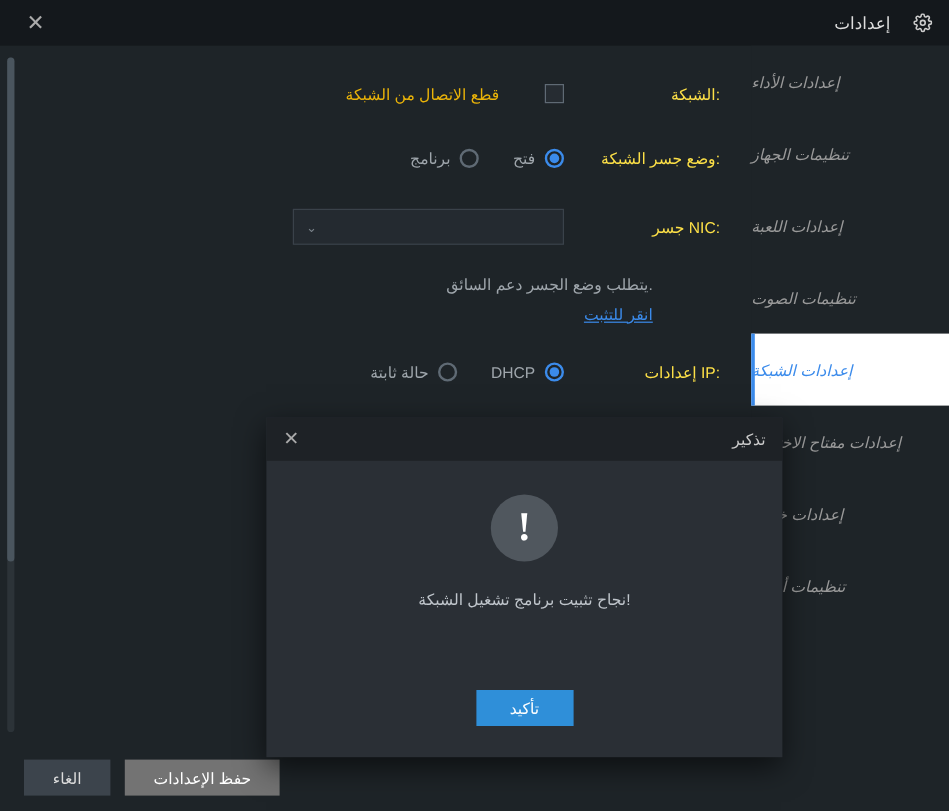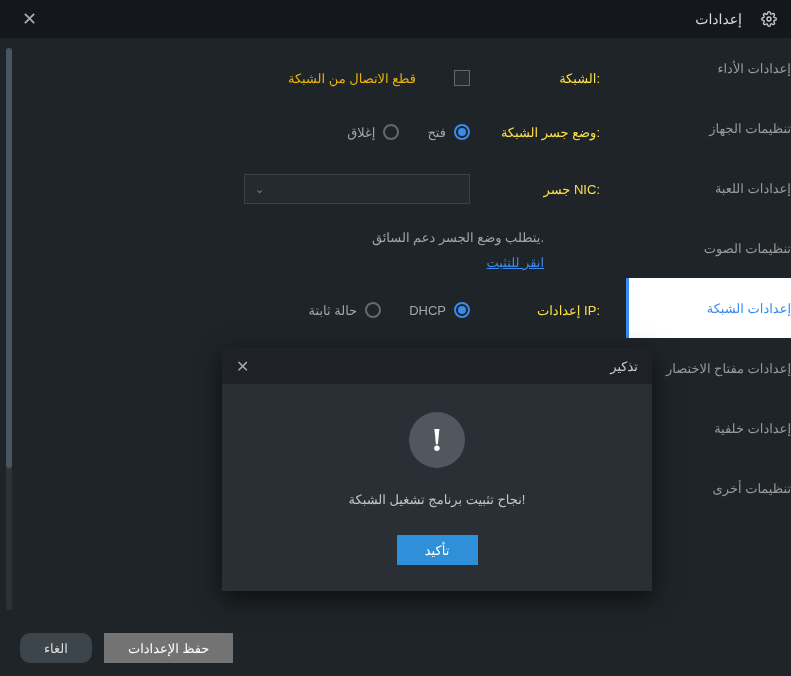--- a/index.html
+++ b/index.html
@@ -41,24 +41,25 @@
     .sidebar {
       width: 165px;
       background: #1e2428;
       display: flex;
       flex-direction: column;
     }
     .sidebar-item {
       height: 60px;
       display: flex;
       align-items: center;
-      justify-content: flex-start;
+      justify-content: flex-end;
       color: #999;
       font-size: 13px;
       cursor: pointer;
+      font-style: italic;
     }
     .sidebar-item.active {
       background: #ffffff;
       color: #3b8beb;
       position: relative;
     }
     .sidebar-item.active::after {
       content: "";
       position: absolute;
       left: 0;
@@ -180,21 +181,21 @@
       height: 30px;
       padding: 0 24px;
       font-size: 13px;
       border: none;
       cursor: pointer;
       display: inline-flex;
       align-items: center;
       justify-content: center;
     }
     .btn-primary { background: #737373; color: #fff; }
-    .btn-secondary { background: #3c444c; color: #ddd; border-radius: 10px; }
+    .btn-secondary { background: #3c444c; color: #ddd; }
     .overlay {
       position: fixed;
       top: 0; left: 0; right: 0; bottom: 0;
       display: flex;
       align-items: center;
       justify-content: center;
       pointer-events: none;
     }
     .dialog {
       position: absolute;
@@ -244,20 +245,21 @@
       text-align: center;
     }
     .dialog-btn {
       width: 81px;
       height: 30px;
       background: #2f8fd9;
       color: #fff;
       font-size: 13px;
       border: none;
       cursor: pointer;
+      margin-top: 40px;
     }
     .partial-label {
       color: #9fa6ac;
       font-size: 13px;
     }
     .partial-row {
       margin-top: 30px;
       text-align: right;
     }
   </style>
@@ -318,21 +320,21 @@
         <span class="form-label">:وضع جسر الشبكة</span>
         <div class="form-controls">
           <span class="radio-item">
             <span class="radio-outer selected">
                 <span class="radio-inner"></span>
               </span>
             <span class="radio-label">فتح</span>
           </span>
           <span class="radio-item">
             <span class="radio-outer"></span>
-            <span class="radio-label">إغلاق</span>
+            <span class="radio-label">برنامج</span>
           </span>
         </div>
       </div>
 
       <div class="form-row" style="margin-top:18px;">
         <span class="form-label">:NIC جسر</span>
         <div class="form-controls">
           <div class="select-box">
             <span class="chevron">⌄</span>
           </div>

